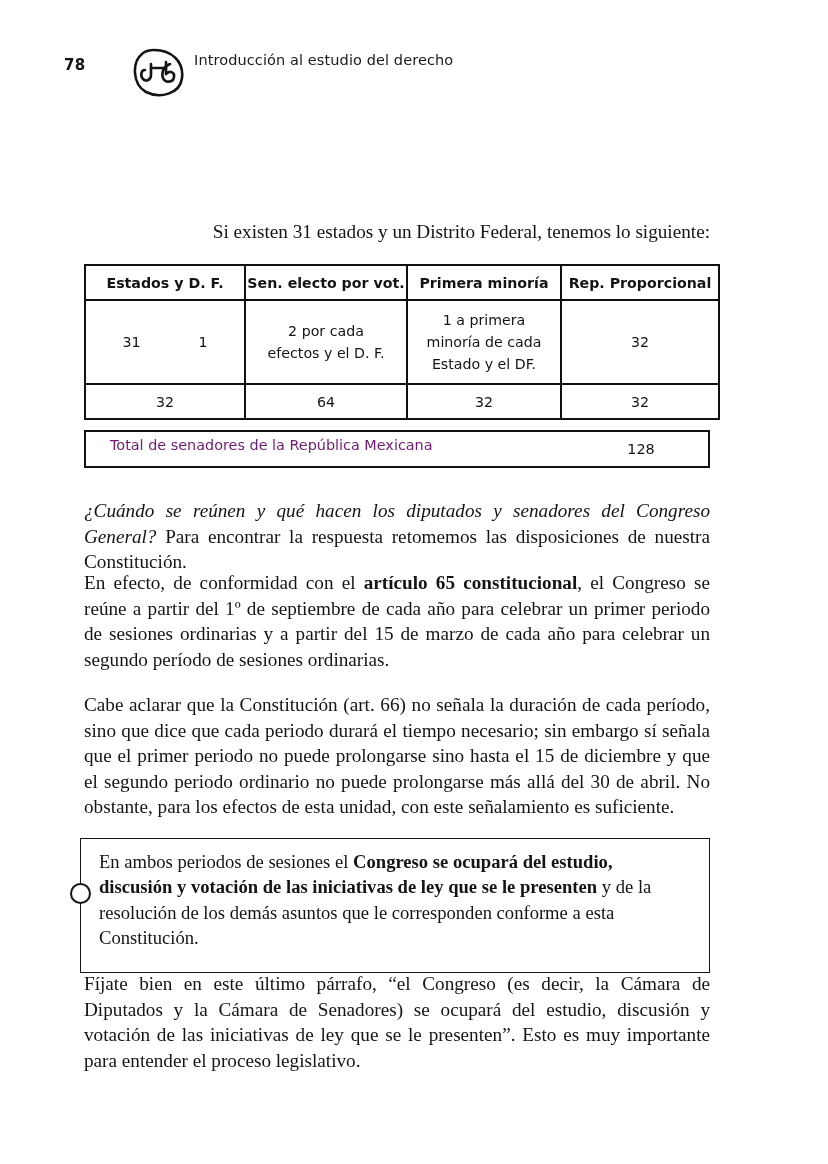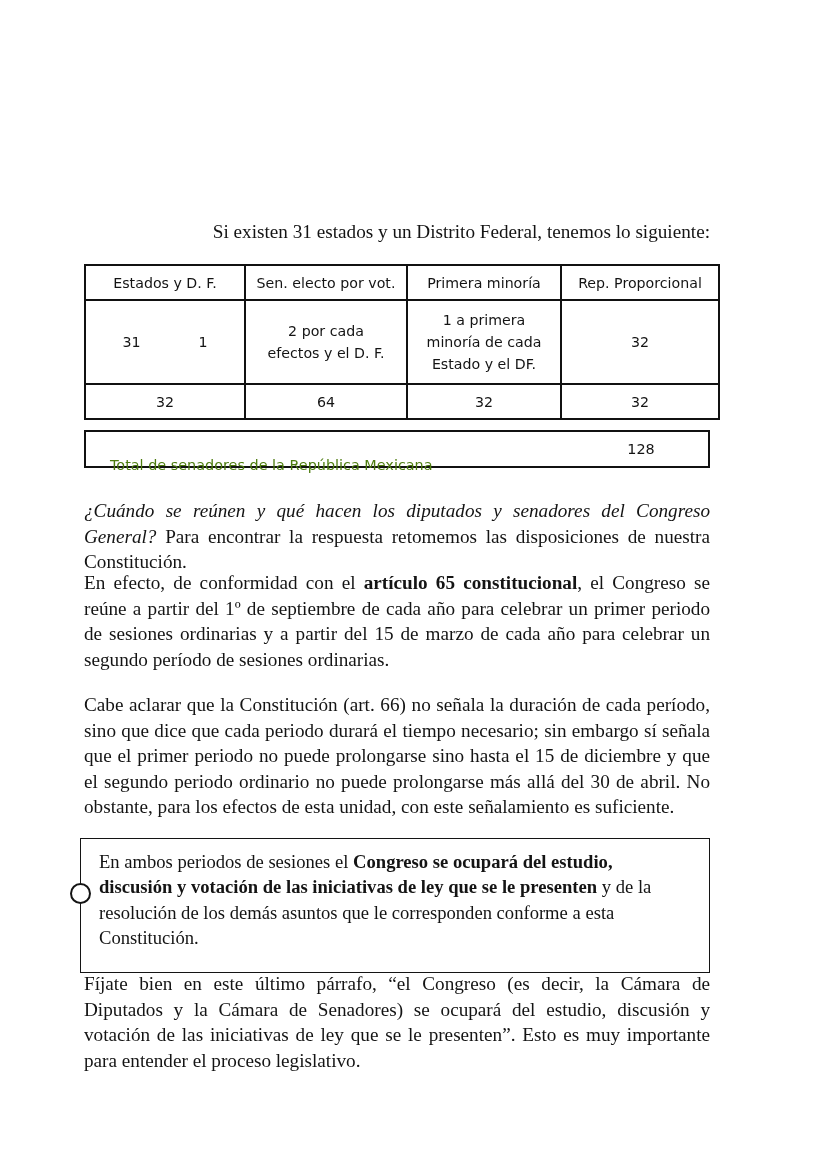--- a/index.html
+++ b/index.html
@@ -103,21 +103,21 @@
   table.senadores th {
     border: 2.2px solid #111;
     text-align: center;
     vertical-align: middle;
     font-size: 14.2px;
     line-height: 22px;
     font-weight: normal;
     color: #141414;
     padding: 0;
   }
-  table.senadores thead td { height: 33px; }
+  table.senadores thead td { height: 33px; font-weight: bold; }
   .row-detail td { height: 82px; }
   .row-sum td { height: 33px; }
   .cell-lines { display: block; }
   .cell-split {
     display: flex;
     justify-content: center;
     gap: 58px;
   }
 
   
@@ -128,23 +128,23 @@
     width: 626px;
     height: 38px;
     border: 2.4px solid #111;
     box-sizing: border-box;
     background: #fff;
     font-family: "DejaVu Sans", sans-serif;
   }
   .total-label {
     position: absolute;
     left: 24px;
-    top: 25px;
+    top: 5px;
     font-size: 14.4px;
-    color: #4d7c0f;
+    color: #701a75;
   }
   .total-value {
     position: absolute;
     left: 520px;
     top: 9px;
     width: 70px;
     text-align: center;
     font-size: 14.4px;
     color: #141414;
   }
@@ -180,20 +180,35 @@
     border-radius: 50%;
     background: #fff;
     box-sizing: border-box;
   }
 </style>
 </head>
 <body>
 
 <div class="page">
 
+  <div class="header">
+    <div class="folio">78</div>
+
+    <div class="logo">
+      <svg width="56" height="52" viewBox="0 0 56 52" aria-hidden="true">
+        <path d="M12 8 C2 16, 2 38, 16 46 C30 53, 50 48, 52 32 C54 16, 42 4, 24 4 C20 4, 16 5, 13 7" fill="none" stroke="#141414" stroke-width="2.6" stroke-linecap="round"></path>
+        <path d="M15 24 C11 24, 10 30, 13 33 C16 36, 21 34, 21 29 L21 18" fill="none" stroke="#141414" stroke-width="2.6" stroke-linecap="round"></path>
+        <path d="M21 22 L36 22" fill="none" stroke="#141414" stroke-width="2.6" stroke-linecap="round"></path>
+        <path d="M36 16 L36 28" fill="none" stroke="#141414" stroke-width="2.6" stroke-linecap="round"></path>
+        <path d="M40 18 C34 20, 31 26, 33 32 C35 37, 43 37, 44 31 C45 26, 39 24, 36 28" fill="none" stroke="#141414" stroke-width="2.6" stroke-linecap="round"></path>
+      </svg>
+    </div>
+
+    <div class="header-title">Introducción al estudio del derecho</div>
+  </div>
 
 
   <div class="col" id="para-siexisten">
     <p class="body nojust">Si existen 31 estados y un Distrito Federal, tenemos lo siguiente:</p>
   </div>
 
   <div class="tbl-wrap">
     <table class="senadores">
       <thead>
         <tr>

